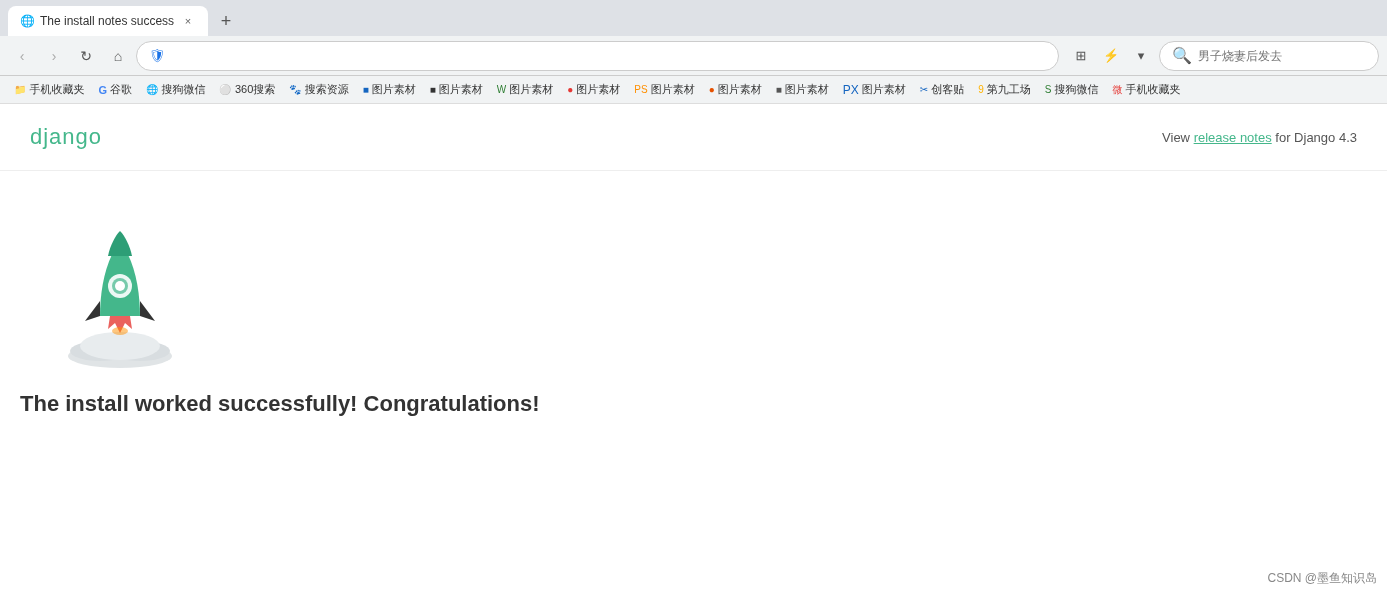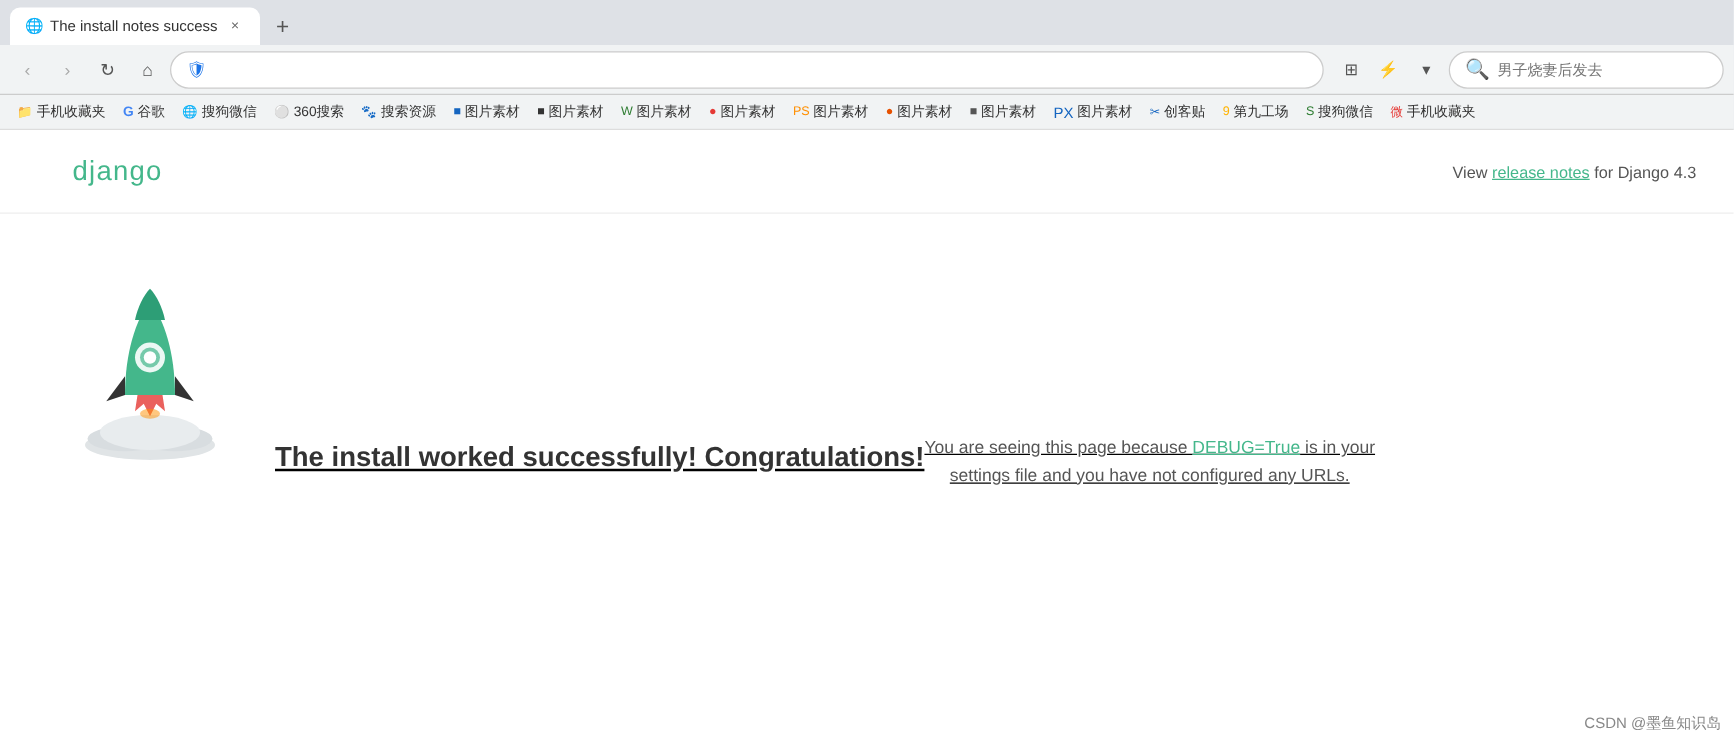--- a/index.html
+++ b/index.html
@@ -203,39 +203,37 @@
       align-items: center;
       padding: 20px 30px;
       border-bottom: 1px solid #eee;
     }
 
     .django-logo {
       color: #44b78b;
       font-size: 22px;
       font-weight: 400;
       letter-spacing: 1px;
-      margin-left: 28px;
     }
 
     .release-notes-text {
       font-size: 13px;
       color: #555;
     }
 
     .release-notes-link {
       color: #44b78b;
       text-decoration: underline;
     }
 
     .main-content {
       display: flex;
-      flex-direction: row;
-      align-items: flex-end;
+      flex-direction: column;
+      align-items: flex-start;
       padding: 40px 20px 20px;
-      text-decoration: underline;
     }
 
     
     .rocket-container {
       width: 200px;
       height: 160px;
       position: relative;
       margin-bottom: 20px;
     }
 
@@ -424,19 +422,16 @@
         <circle cx="100" cy="75" r="5" fill="#fff"></circle>
 
         <path d="M90 105 L88 118 L95 112 L100 122 L105 112 L112 118 L110 105Z" fill="#e53935" opacity="0.8"></path>
 
         <ellipse cx="100" cy="120" rx="8" ry="4" fill="#ff8f00" opacity="0.5"></ellipse>
       </svg>
     </div>
 
     <div class="success-message">The install worked successfully! Congratulations!</div>
 
-    <div class="sub-message">
-      <span>You are seeing this page because </span><a class="debug-link" href="#">DEBUG=True</a><span> is in your<br>settings file and you have not configured any URLs.</span>
-    </div>
   </div>
 </div>
 
 <div class="csdn-watermark">CSDN @墨鱼知识岛</div>
 
 </body></html>

